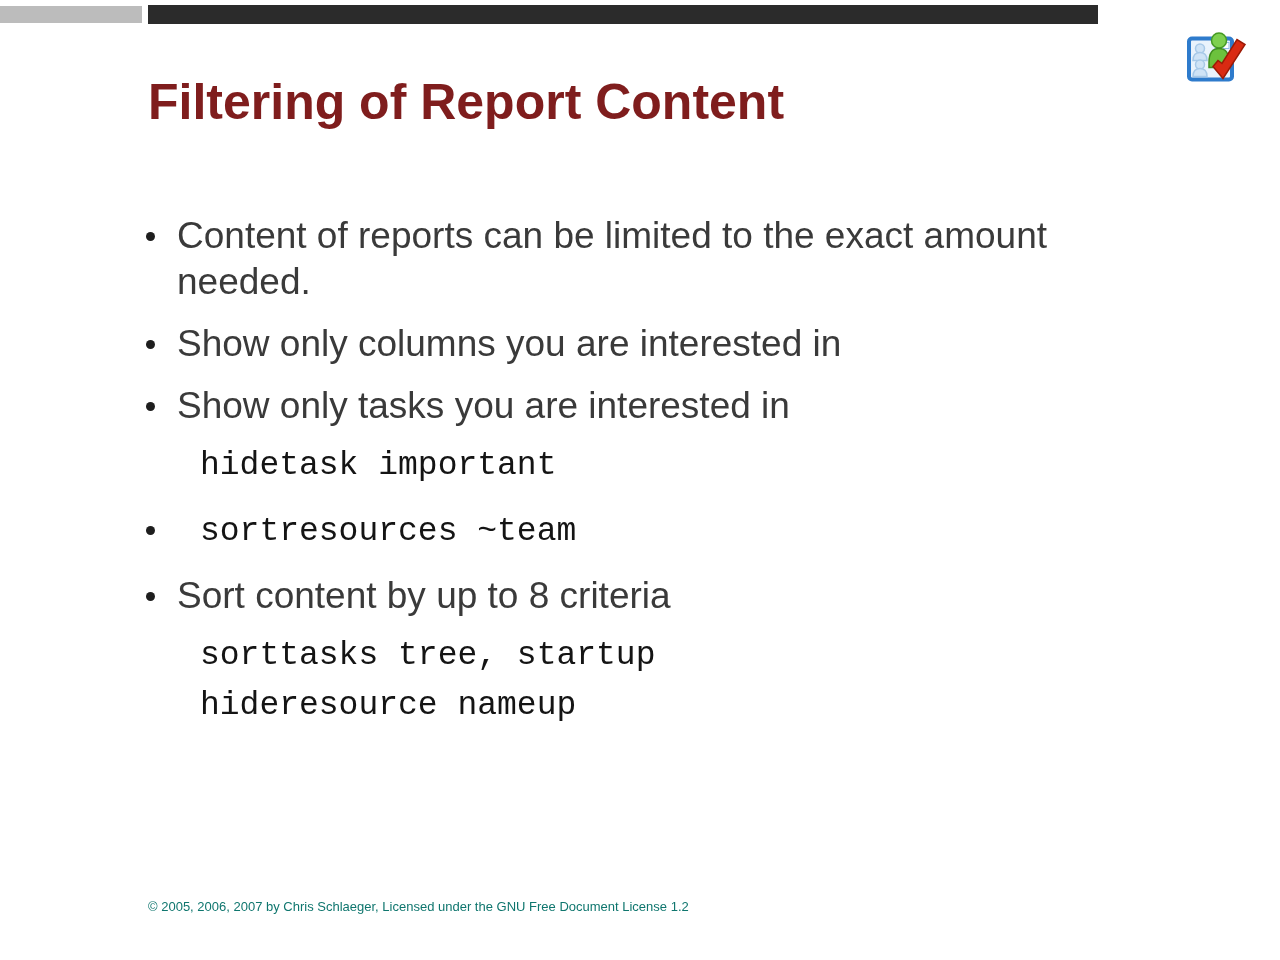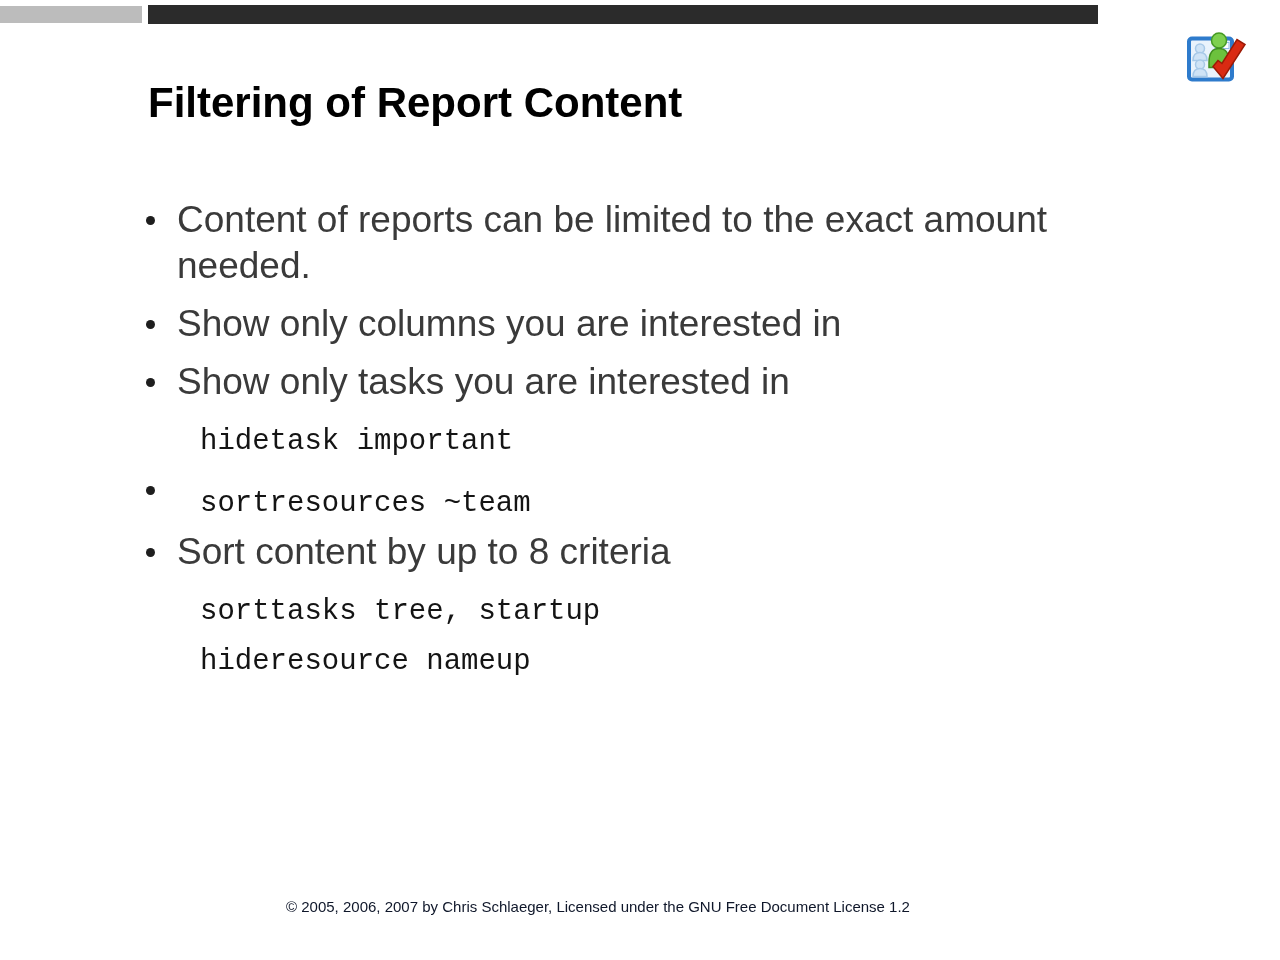--- a/index.html
+++ b/index.html
@@ -10,42 +10,42 @@
   }
   #slide{position:absolute;left:0;top:0;width:1280px;height:960px;background:#ffffff;}
 
   .bar-gray{position:absolute;left:0;top:6px;width:142px;height:17px;background:#bcbcbc;}
   .bar-dark{position:absolute;left:148px;top:5px;width:950px;height:19px;background:#2b2b2b;}
 
   .corner-icon{position:absolute;left:1186px;top:29px;width:62px;height:55px;}
 
   .title{
     position:absolute;left:148px;top:74px;width:1000px;
-    font-size:42px;line-height:57px;font-weight:bold;color:#000000;
+    font-size:50px;line-height:57px;font-weight:bold;color:#7f1d1d;
     white-space:nowrap;
   }
 
   .content{position:absolute;left:143px;top:197px;width:1010px;}
   .bullet{
-    position:relative;padding-left:34px;margin:0 0 12px 0;
+    position:relative;padding-left:34px;margin:16px 0 12px 0;
     font-size:37px;line-height:46px;color:#3a3a3a;
   }
   .dot{
     position:absolute;left:3px;top:19px;width:9px;height:9px;
     border-radius:50%;background:#1e1e1e;
   }
   .code{
     margin:0 0 0 57px;
     font-family:"Liberation Mono","DejaVu Sans Mono",monospace;
-    font-size:29px;line-height:50px;color:#141414;white-space:pre;
+    font-size:33px;line-height:50px;color:#141414;white-space:pre;
   }
 
   .footer{
     position:absolute;left:148px;top:898px;width:900px;
-    font-size:15px;line-height:18px;color:#0f172a;white-space:nowrap;text-align:center;
+    font-size:13px;line-height:18px;color:#0f766e;white-space:nowrap;
   }
 </style>
 </head>
 <body>
 
 <div id="slide">
 
   <div class="bar-gray"></div>
   <div class="bar-dark"></div>
 

